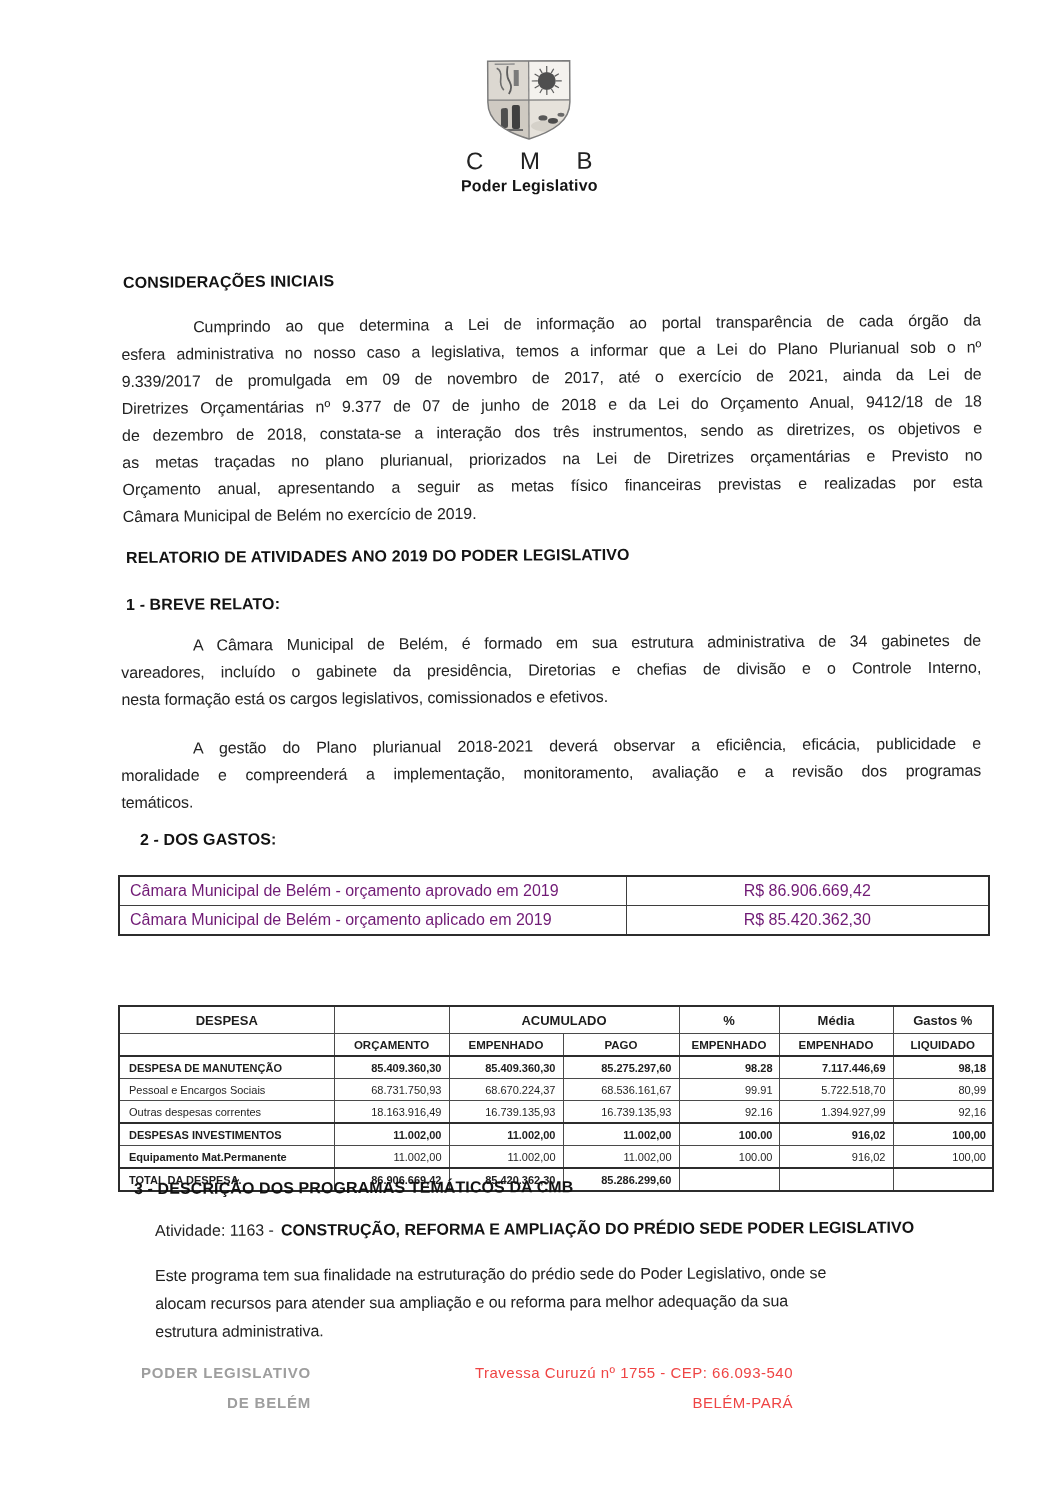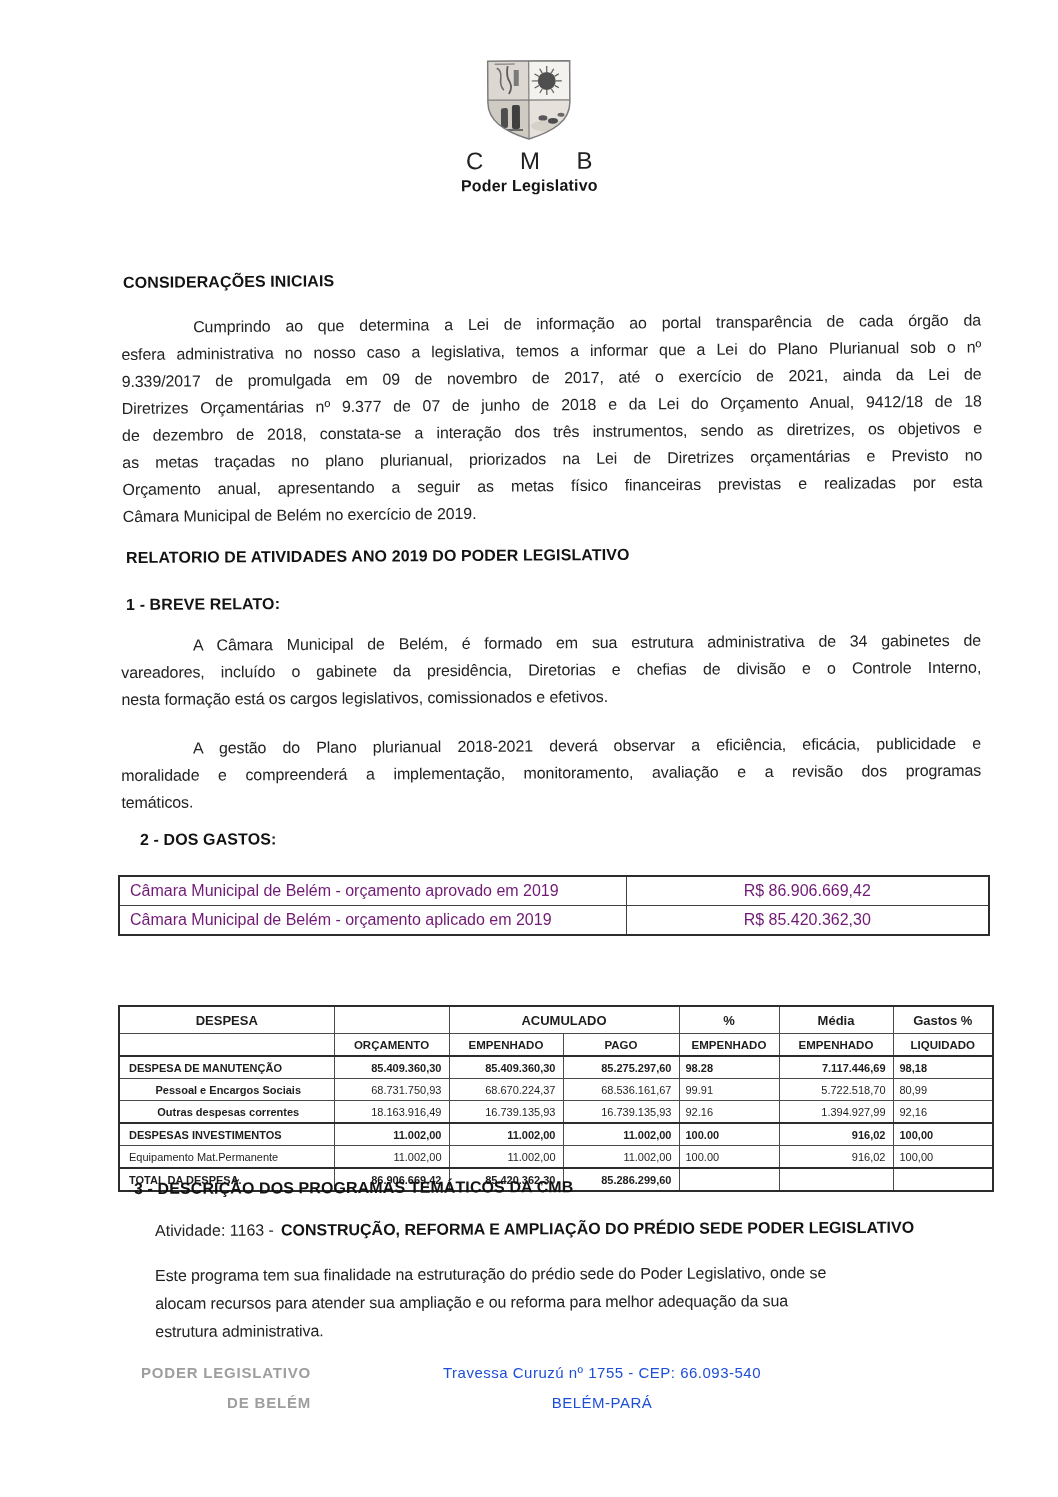--- a/index.html
+++ b/index.html
@@ -29,31 +29,31 @@
   
   .bt{position:absolute;border-collapse:collapse;border:2px solid #2c2c2c;table-layout:fixed;}
   .bt td{border:1px solid #3e3e3e;height:26px;font-size:16px;color:#701a75;overflow:hidden;white-space:nowrap;}
   .bt td.lab{padding-left:10px;text-align:left;}
   .bt td.val{text-align:center;}
   
   .et{position:absolute;border-collapse:collapse;border:2px solid #2c2c2c;table-layout:fixed;margin-top:38px;}
   .et td{border:1px solid #4a4a4a;height:21px;font-size:11px;color:#1d1d1d;padding:0 6px;overflow:hidden;white-space:nowrap;}
   .et tr.hr1 td{height:26px;font-weight:bold;text-align:center;font-size:13px;}
   .et tr.hr2 td{height:21px;font-weight:bold;text-align:center;font-size:11.5px;}
-  .et td.lab{text-align:left;padding-left:9px;}
+  .et td.lab{text-align:left;padding-left:9px;font-weight:bold;}
   .et td.num{text-align:right;padding-right:7px;}
-  .et td.ctr{text-align:left;}
+  .et td.ctr{text-align:right;}
   .et tr.b td{font-weight:bold;}
-  .et tr.lb td.lab{font-weight:bold;text-align:center;}
+  .et tr.lb td.lab{font-weight:normal;}
   .et tr.sep td{border-top-width:2px;border-top-color:#2c2c2c;}
   
   .footer-org{position:absolute;top:1358px;left:133px;width:178px;text-align:right;
     color:#9e9e9e;font-size:15px;line-height:30px;letter-spacing:0.8px;font-weight:bold;}
-  .footer-addr{position:absolute;top:1358px;left:402px;width:400px;text-align:center;
-    color:#1d4ed8;font-size:15px;line-height:30px;letter-spacing:0.5px;}
+  .footer-addr{position:absolute;top:1358px;left:393px;width:400px;text-align:right;
+    color:#ef4444;font-size:15px;line-height:30px;letter-spacing:0.5px;}
 </style>
 </head>
 <body>
 
 <div class="page">
 
   <div class="doc-header">
     <svg width="96" height="88" viewBox="0 0 96 88" aria-hidden="true">
       <defs>
         <clipPath id="shieldClip">

